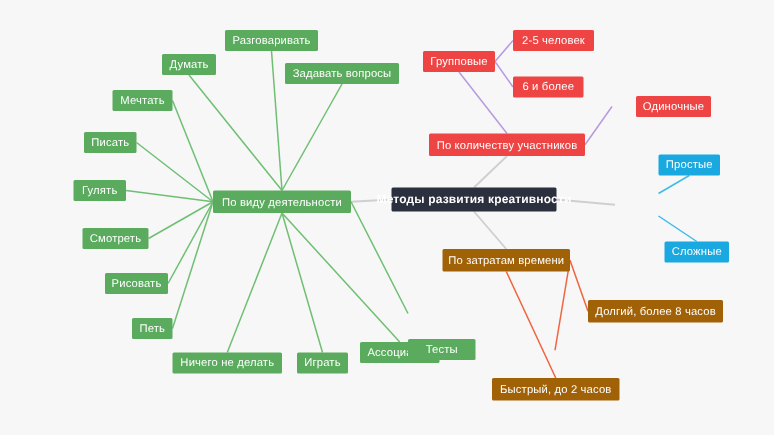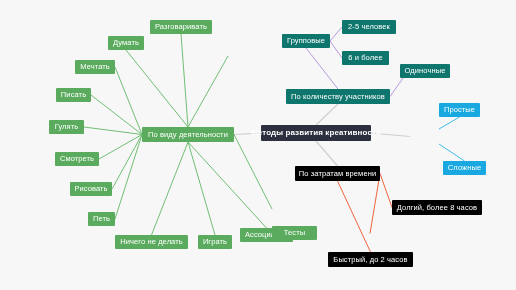--- a/index.html
+++ b/index.html
@@ -37,23 +37,23 @@
     padding: 0 5px;
     border-radius: 1px;
     z-index: 2;
   }
   .node.root {
     background: #2b2f3e;
     font-size: 8px;
     font-weight: bold;
   }
   .node.green  { background: #5aab5d; }
-  .node.purple { background: #0f766e; }
+  .node.purple { background: #ef4444; }
   .node.blue   { background: #19a8e0; }
-  .node.red    { background: #000000; }
+  .node.red    { background: #a16207; }
 </style>
 </head>
 <body>
 
 <div id="canvas">
 
   <svg id="edges" width="516" height="290" viewBox="0 0 516 290">
       <line x1="261" y1="133" x2="234" y2="134.5" stroke="#cfcfcf" stroke-width="1.2"></line>
       <line x1="316" y1="125" x2="338" y2="104" stroke="#cfcfcf" stroke-width="1.2"></line>
       <line x1="371" y1="133" x2="410" y2="136.5" stroke="#cfcfcf" stroke-width="1.2"></line>
@@ -80,37 +80,38 @@
       <line x1="380" y1="173.5" x2="392" y2="207.5" stroke="#f0633f" stroke-width="1"></line>
       <line x1="380" y1="173.5" x2="370" y2="233.5" stroke="#f0633f" stroke-width="1"></line>
       <line x1="337.5" y1="181" x2="370.5" y2="252" stroke="#f0633f" stroke-width="1"></line>
     </svg>
 
   <div class="node root" id="n-root" style="left: 261px; top: 125px; width: 110px; height: 16px;">Методы развития креативности</div>
 
   <div class="node green" id="g0" style="left: 150px; top: 20px; width: 62px; height: 14px;">Разговаривать</div>
 
   <div class="node green" id="n-g" style="left: 142px; top: 127px; width: 92px; height: 15px;">По виду деятельности</div>
+  <div class="node green" id="g1" style="left: 190px; top: 42px; width: 76px; height: 14px;">Задавать вопросы</div>
   <div class="node green" id="g2" style="left: 108px; top: 36px; width: 36px; height: 14px;">Думать</div>
   <div class="node green" id="g3" style="left: 75px; top: 60px; width: 40px; height: 14px;">Мечтать</div>
   <div class="node green" id="g4" style="left: 56px; top: 88px; width: 35px; height: 14px;">Писать</div>
   <div class="node green" id="g5" style="left: 49px; top: 120px; width: 35px; height: 14px;">Гулять</div>
   <div class="node green" id="g6" style="left: 55px; top: 152px; width: 44px; height: 14px;">Смотреть</div>
   <div class="node green" id="g7" style="left: 70px; top: 182px; width: 42px; height: 14px;">Рисовать</div>
   <div class="node green" id="g8" style="left: 88px; top: 212px; width: 27px; height: 14px;">Петь</div>
   <div class="node green" id="g9" style="left: 115px; top: 235px; width: 73px; height: 14px;">Ничего не делать</div>
   <div class="node green" id="g10" style="left: 198px; top: 235px; width: 34px; height: 14px;">Играть</div>
   <div class="node green" id="g11" style="left: 240px; top: 228px; width: 53px; height: 14px;">Ассоциации</div>
   <div class="node green" id="g12" style="left: 272px; top: 202px; width: 45px; height: 14px; margin-top: 24px;">Тесты</div>
 
   <div class="node purple" id="p0" style="left: 282px; top: 34px; width: 48px; height: 14px;">Групповые</div>
   <div class="node purple" id="n-p" style="left: 286px; top: 89px; width: 104px; height: 15px;">По количеству участников</div>
   <div class="node purple" id="p0a" style="left: 342px; top: 20px; width: 54px; height: 14px;">2-5 человек</div>
   <div class="node purple" id="p0b" style="left: 342px; top: 51px; width: 47px; height: 14px;">6 и более</div>
-  <div class="node purple" id="p1" style="left: 400px; top: 64px; width: 50px; height: 14px;">Одиночные</div>
+  <div class="node purple" id="p1" style="left: 424px; top: 64px; width: 50px; height: 14px;">Одиночные</div>
 
   <div class="node blue" id="b0" style="left: 439px; top: 103px; width: 41px; height: 14px;">Простые</div>
   <div class="node blue" id="b1" style="left: 443px; top: 161px; width: 43px; height: 14px;">Сложные</div>
 
   <div class="node red" id="n-r" style="left: 295px; top: 166px; width: 85px; height: 15px;">По затратам времени</div>
   <div class="node red" id="r0" style="left: 392px; top: 200px; width: 90px; height: 15px;">Долгий, более 8 часов</div>
   <div class="node red" id="r2" style="left: 328px; top: 252px; width: 85px; height: 15px;">Быстрый, до 2 часов</div>
 
 </div>
 

